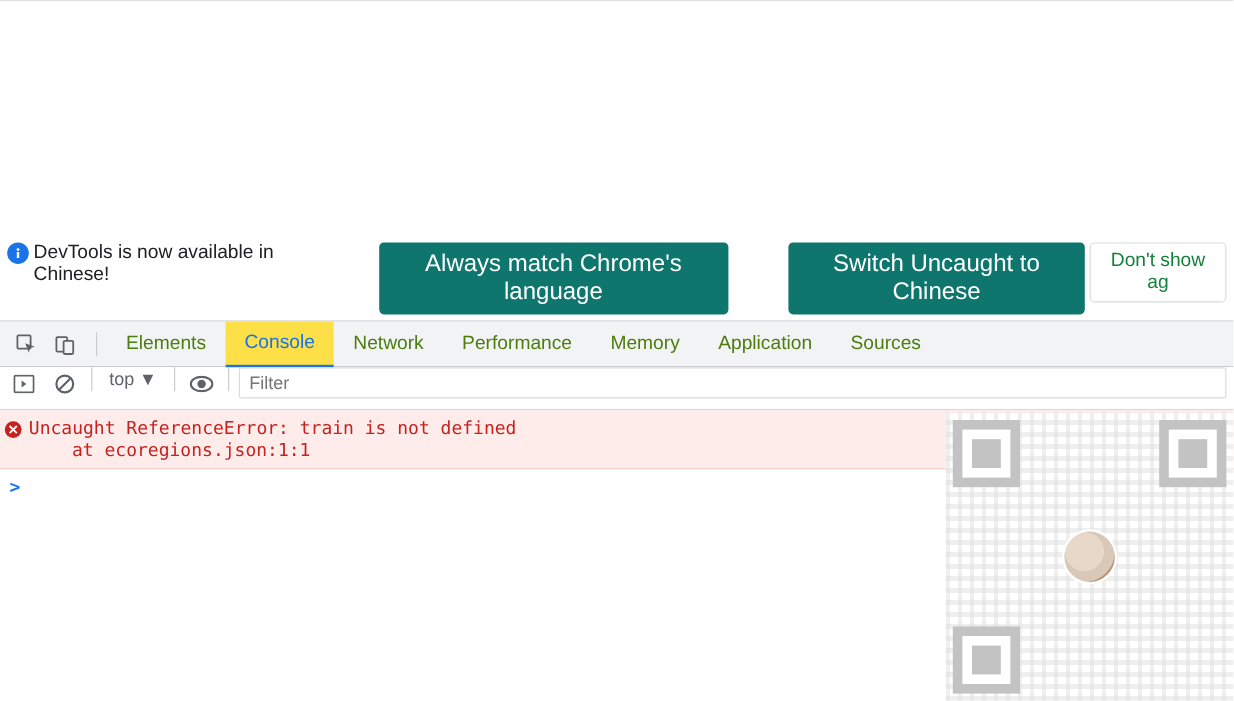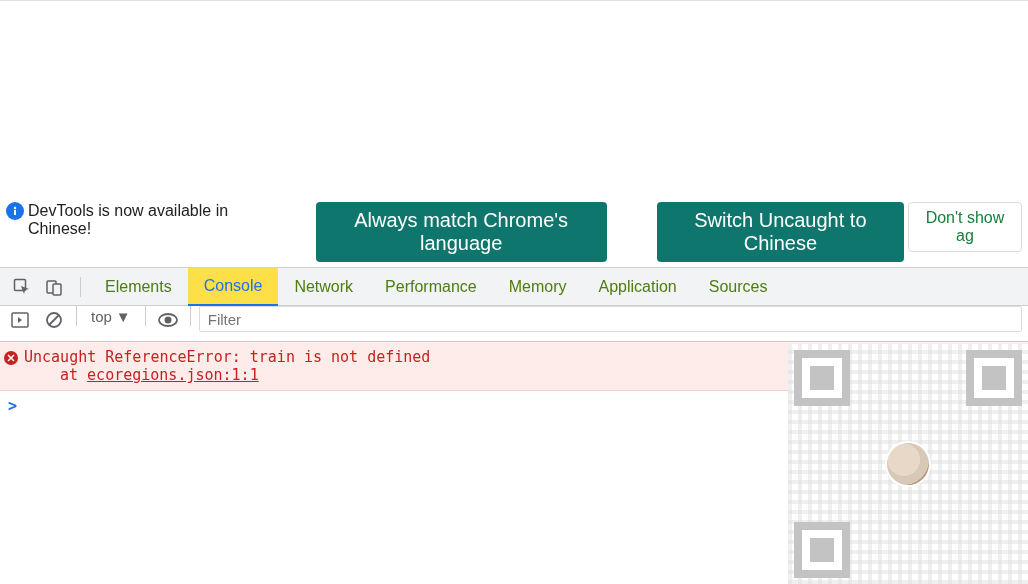--- a/index.html
+++ b/index.html
@@ -25,21 +25,21 @@
     .toolbar-sep { width: 1px; height: 20px; background: #ccc; margin: 0 2px; }
     .context-select { display: flex; align-items: center; gap: 4px; padding: 2px 6px; color: #5f6368; cursor: pointer; font-size: 15px; }
     .filter-input { flex: 1; height: 26px; border: 1px solid #dadce0; border-radius: 2px; padding: 0 8px; font-size: 15px; color: #5f6368; outline: none; }
     
     .console-area { background: #fff; }
     .error-msg { background: #fdecea; padding: 6px 8px 6px 4px; font-family: Menlo, Consolas, monospace; font-size: 15px; color: #c5221f; display: flex; align-items: flex-start; gap: 6px; border-bottom: 1px solid #f6d0ca; }
     .err-icon { width: 14px; height: 14px; border-radius: 50%; background: #c5221f; display: flex; align-items: center; justify-content: center; flex-shrink: 0; margin-top: 3px; }
     .err-icon svg { width: 8px; height: 8px; }
     .err-body { flex: 1; }
     .err-location { margin-left: 36px; }
-    .err-link { text-decoration: underline; cursor: pointer; }
+    .err-link { cursor: pointer; }
     .prompt-row { padding: 6px 8px; font-family: Menlo, Consolas, monospace; font-size: 15px; color: #1a73e8; }
     .prompt-chevron { font-weight: bold; }
     
     .qr-overlay { position: absolute; right: 0; bottom: 0; width: 240px; height: 240px; }
     .qr { width: 100%; height: 100%; position: relative; background: #fff; }
     .qr-finder { position: absolute; width: 56px; height: 56px; background: #c3c3c3; display: flex; align-items: center; justify-content: center; }
     .qr-finder::before { content: ''; width: 40px; height: 40px; background: #fff; }
     .qr-finder::after { content: ''; position: absolute; width: 24px; height: 24px; background: #c3c3c3; }
     .qr-tl { top: 6px; left: 6px; }
     .qr-tr { top: 6px; right: 6px; }

